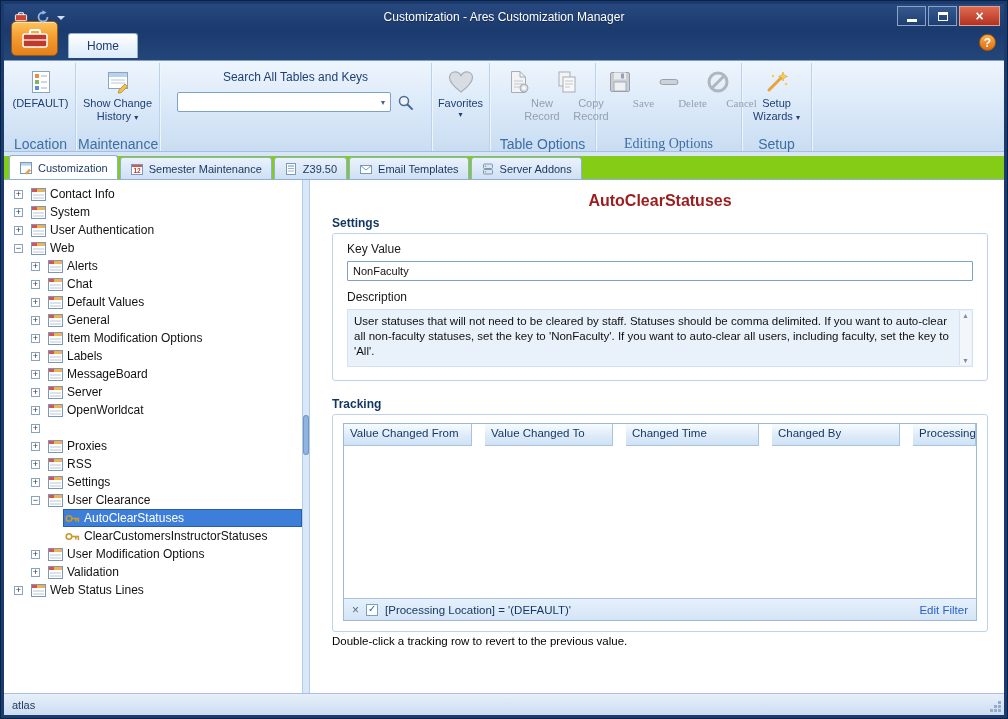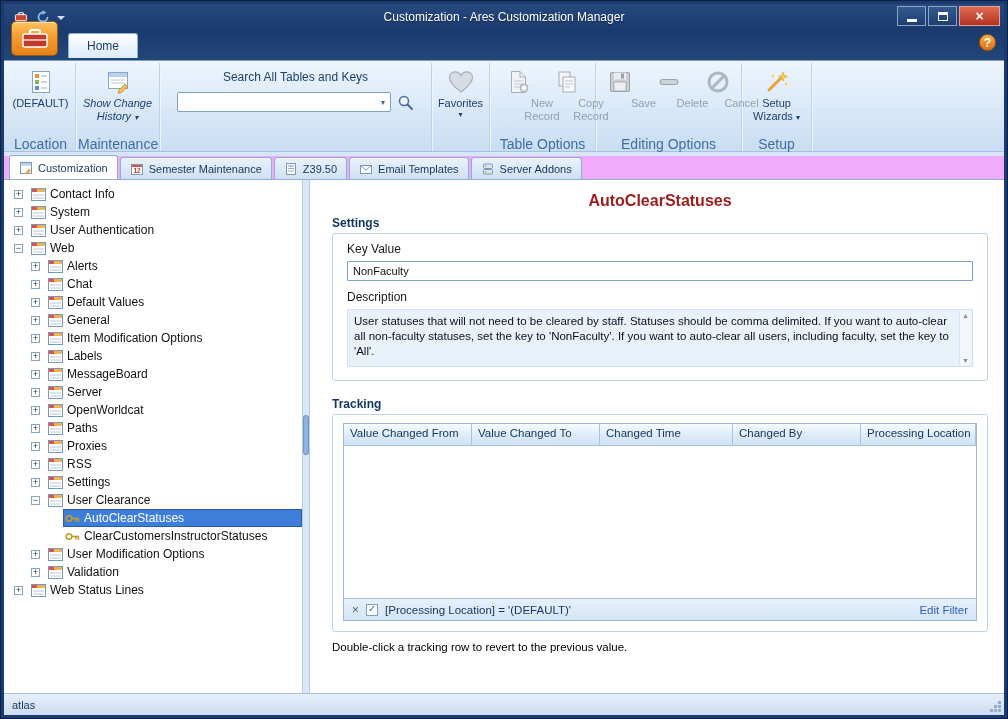--- a/index.html
+++ b/index.html
@@ -37,31 +37,31 @@
   .rgroup { display:flex; flex-direction:column; border-right:1px solid #bcd1ea; box-shadow:1px 0 0 #eef5fd; padding:1px 2px 0; }
   .rgc { flex:1; display:flex; align-items:flex-start; justify-content:center; }
   .rgc.col { flex-direction:column; align-items:center; justify-content:flex-start; }
   .rglabel { height:15px; text-align:center; font-size:14px; color:#3e6da6; }
   .rbtn { width:62px; min-height:68px; display:flex; flex-direction:column; align-items:center; padding-top:3px; border-radius:3px; cursor:default; }
   .rbtn .ricon { height:30px; display:flex; align-items:center; justify-content:center; }
   .rlabel { font-size:11px; color:#1e3f74; text-align:center; line-height:13px; }
   .rbtn.disabled .rlabel { color:#93a0b0;margin-left:48px; }
   .dd { font-size:8px; color:#1e3f74; }
   .g-location { width:70px; } .g-maintenance { width:84px; } .g-search { width:272px; }
-  .g-favorites { width:58px; } .g-table { width:106px; } .g-editing { width:146px; } .g-setup { width:70px; }
+  .g-favorites { width:58px; } .g-table { width:106px; } .g-editing { width:146px;font-family:Liberation Serif, serif; } .g-setup { width:70px; }
   .g-editing .rbtn, .g-table .rbtn { width:49px; }
   .searchhint { font-size:12px; color:#1e3f74; margin:6px 0 8px; }
   .searchrow { display:flex; align-items:center; gap:6px; }
   .combo { display:flex; align-items:center; width:214px; height:20px; background:#fff; border:1px solid #7ea1c8; border-radius:2px; }
   .combo input { flex:1; border:none; outline:none; height:16px; font-size:11px; padding:0 4px; font-family:"Liberation Sans",sans-serif; }
   .comboarr { width:14px; text-align:center; font-size:8px; color:#44628c; cursor:default; }
   .mag { display:inline-flex; cursor:default; }
 
   
-  .doctabs { height:24px; margin-top:4px; display:flex; align-items:flex-end; background:#f0abfc; padding-left:5px; border-bottom:1px solid #8fb0d5; }
+  .doctabs { height:24px; margin-top:4px; display:flex; align-items:flex-end; background:#84cc16; padding-left:5px; border-bottom:1px solid #8fb0d5; }
   .dtab { display:flex; align-items:center; gap:5px; height:22px; padding:0 9px; font-size:11px; color:#17365e;
           background:linear-gradient(#eaf2fc,#cfe0f3); border:1px solid #8fb0d5; border-bottom:none; border-radius:3px 3px 0 0; margin-right:2px; cursor:default; white-space:nowrap; }
   .dtab.active { background:#fff; height:24px; position:relative; z-index:1; }
   .dticon { display:inline-flex; }
 
   
   .main { flex:1; display:flex; background:#fff; overflow:hidden; }
   .tree { width:298px; padding-top:5px; overflow:hidden; }
   .trow { height:18px; display:flex; align-items:center; font-size:12px; color:#111; white-space:nowrap; cursor:default; }
   .expander { width:9px; height:9px; border:1px solid #88a4c4; background:#fff; font-size:9px; line-height:7px; text-align:center; color:#333; margin-right:6px; flex:none; }
@@ -81,32 +81,32 @@
   .gbox { border:1px solid #bdd3ec; border-radius:3px; background:#fff; padding:8px 14px 13px; }
   .flabel { font-size:12px; color:#1a1a1a; margin-bottom:5px; }
   .flabel.mt { margin-top:9px; }
   .keyinput { width:100%; height:20px; border:1px solid #7ea1c8; border-radius:1px; font-size:11px; padding:0 5px; font-family:"Liberation Sans",sans-serif; color:#111; }
   .descbox { position:relative; background:#e9f1fa; border:1px solid #d3e2f2; min-height:58px; padding:4px 18px 4px 6px; }
   .desctext { font-size:11.5px; line-height:15px; color:#101010; }
   .descscroll { position:absolute; right:1px; top:1px; bottom:1px; width:12px; background:#f3f7fc; border-left:1px solid #d3e2f2; display:flex; flex-direction:column; justify-content:space-between; align-items:center; }
   .sarr { font-size:7px; color:#7d8ea3; line-height:9px; cursor:default; }
 
   .grid { border:1px solid #9db8d9; }
-  .gridhdr { display:flex; height:22px; }
+  .gridhdr { display:flex; height:22px;gap:13px; }
   .hcell { border-right:1px solid #a8c3e0; border-bottom:1px solid #a8c3e0; background:linear-gradient(#f8fbff,#ddebf9 55%,#cfe2f4);
            font-size:11.5px; color:#12365f; padding:3px 6px; white-space:nowrap; overflow:hidden; cursor:default; }
   .gridbody { height:152px; background:#fff; }
   .filterbar { height:22px; background:linear-gradient(#e6f0fb,#d4e5f7); border-top:1px solid #a8c3e0; display:flex; align-items:center; padding:0 8px; gap:7px; font-size:11.5px; color:#12365f; }
   .fclose { color:#5a6a7d; font-size:12px; line-height:1; cursor:default; }
   .fcheck { width:12px; height:12px; background:#fff; border:1px solid #7aa0c8; position:relative; cursor:default; }
   .fcheck::after { content:"✓"; position:absolute; left:1px; top:-2px; font-size:10px; color:#2d5fa6; }
   .ftext { white-space:nowrap; }
   .spacer { flex:1; }
   .editfilter { color:#2b63c4; cursor:pointer;margin-left:16px; }
-  .hint { margin-top:9px; font-size:11.5px; color:#000; }
+  .hint { margin-top:3px; font-size:11.5px; color:#000; }
 
   
   .statusbar { height:22px; background:linear-gradient(#e7f0fb,#cddcf0); border-top:1px solid #a8c0dd; display:flex; align-items:center; padding:0 8px; font-size:11px; color:#17365e; position:relative; }
   .grip { position:absolute; right:3px; bottom:3px; width:3px; height:3px; background:#93adcc;
           box-shadow:-4px 0 #93adcc, -8px 0 #93adcc, 0 -4px #93adcc, -4px -4px #93adcc, 0 -8px #93adcc; }
 </style>
 </head>
 <body>
 
 <div class="window">
@@ -171,21 +171,21 @@
                 </svg>
             </span>
             <span class="rlabel"><span>(DEFAULT)</span></span>
           </div>
         </div>
         <div class="rglabel">Location</div>
       </div>
 
       <div class="rgroup g-maintenance">
         <div class="rgc">
-          <div class="rbtn" style="width:76px;font-style:italic;">
+          <div class="rbtn" style="width:76px;">
             <span class="ricon">
               <svg width="26" height="26" viewBox="0 0 26 26">
                   <rect x="3.5" y="3.5" width="19" height="16" fill="#fff" stroke="#8aa5c4"></rect>
                   <rect x="4" y="4" width="18" height="4" fill="#b8d2ee"></rect>
                   <line x1="6" y1="11" x2="20" y2="11" stroke="#b9c6d8"></line>
                   <line x1="6" y1="14" x2="20" y2="14" stroke="#b9c6d8"></line>
                   <path d="M14 21 L20 15 L22.5 17.5 L16.5 23.5 L13.2 24.2 Z" fill="#f2c04e" stroke="#b98c2a" stroke-width="0.8"></path>
                 </svg>
             </span>
             <span class="rlabel"><span>Show Change History</span> <span class="dd">▾</span></span>
@@ -559,32 +559,20 @@
                   <rect x="1" y="1" width="5" height="3" fill="#d9534f"></rect>
                   <line x1="2" y1="7" x2="13" y2="7" stroke="#b9c6d8"></line>
                   <line x1="2" y1="10" x2="13" y2="10" stroke="#b9c6d8"></line>
                 </svg>
               </span>
               <span class="tlabel">OpenWorldcat</span>
             </span>
           </div>
           <div class="trow" style="padding-left: 27px;">
             <span class="expander">+</span>
-            <span class="node">
-              <span class="ticon">
-                <svg width="15" height="13" viewBox="0 0 15 13">
-                  <rect x="0.5" y="0.5" width="14" height="12" fill="#fff" stroke="#7a97bd"></rect>
-                  <rect x="1" y="1" width="13" height="3" fill="#f0b14f"></rect>
-                  <rect x="1" y="1" width="5" height="3" fill="#d9534f"></rect>
-                  <line x1="2" y1="7" x2="13" y2="7" stroke="#b9c6d8"></line>
-                  <line x1="2" y1="10" x2="13" y2="10" stroke="#b9c6d8"></line>
-                </svg>
-              </span>
-              <span class="tlabel">Paths</span>
-            </span>
           </div>
           <div class="trow" style="padding-left: 27px;">
             <span class="expander">+</span>
             <span class="node">
               <span class="ticon">
                 <svg width="15" height="13" viewBox="0 0 15 13">
                   <rect x="0.5" y="0.5" width="14" height="12" fill="#fff" stroke="#7a97bd"></rect>
                   <rect x="1" y="1" width="13" height="3" fill="#f0b14f"></rect>
                   <rect x="1" y="1" width="5" height="3" fill="#d9534f"></rect>
                   <line x1="2" y1="7" x2="13" y2="7" stroke="#b9c6d8"></line>

